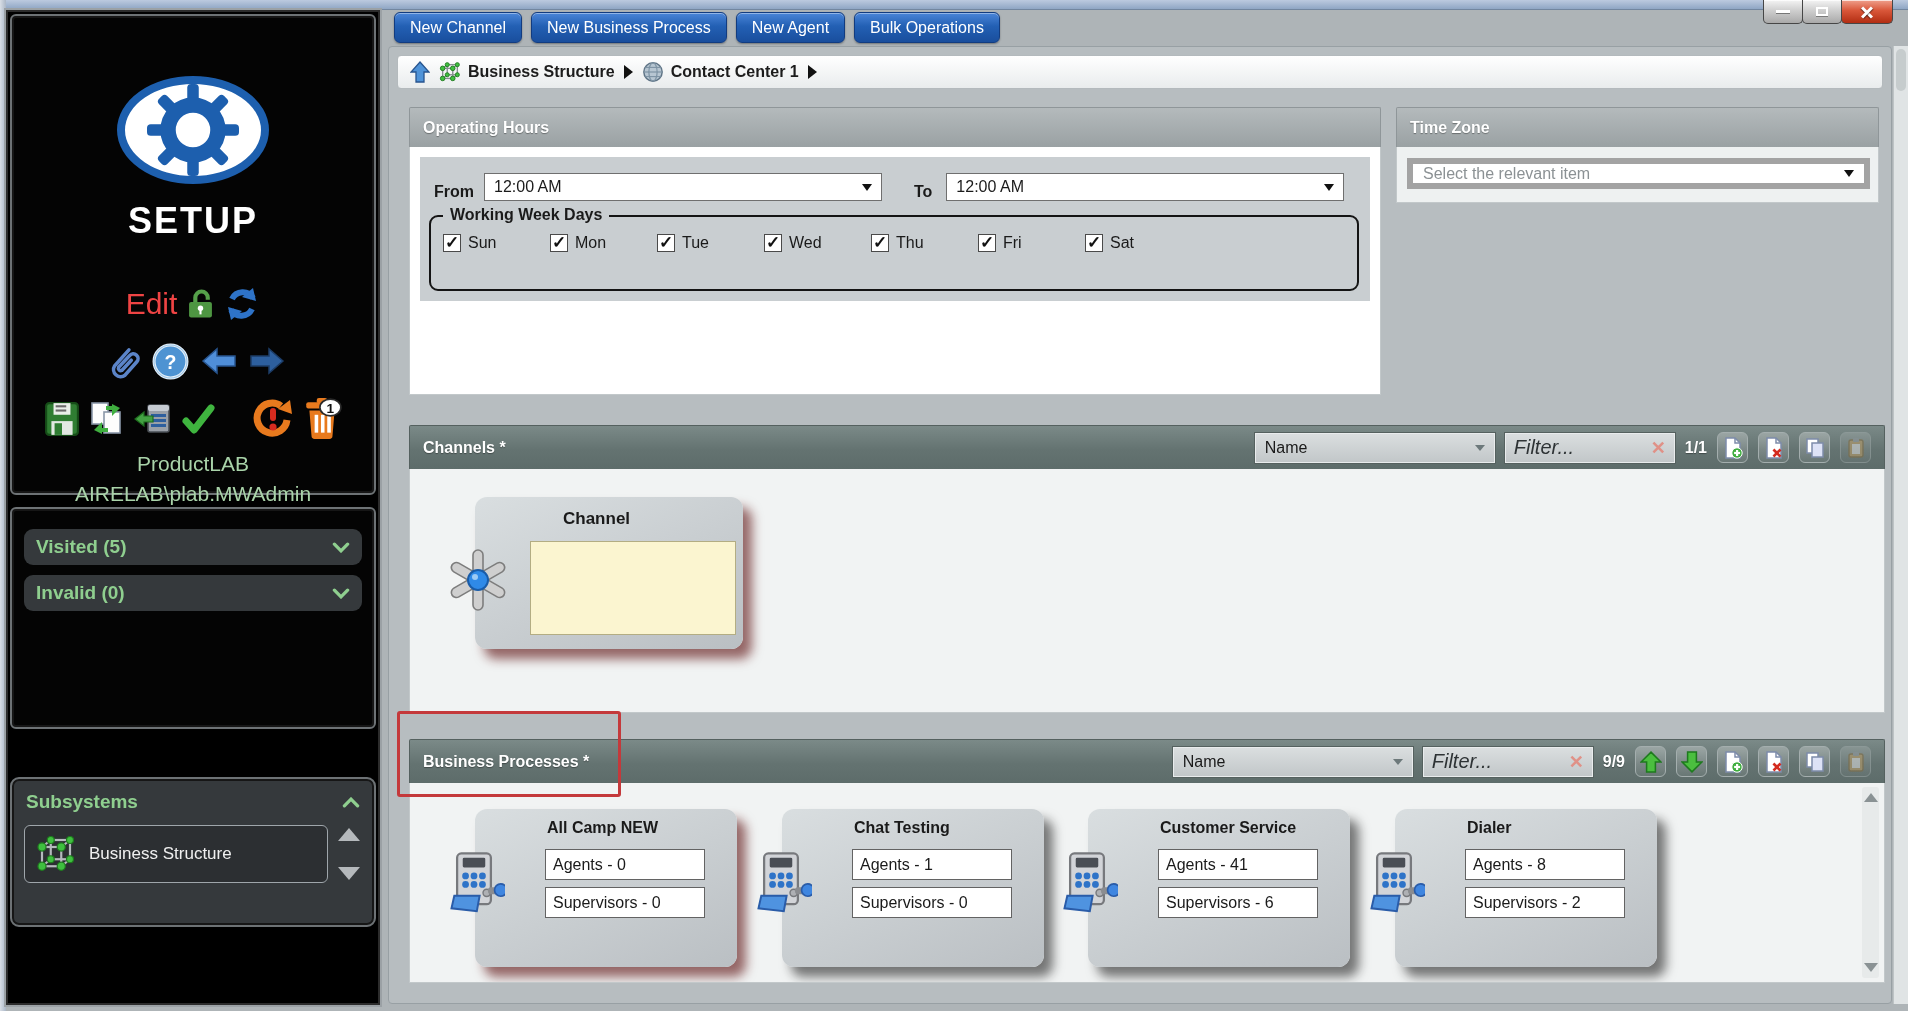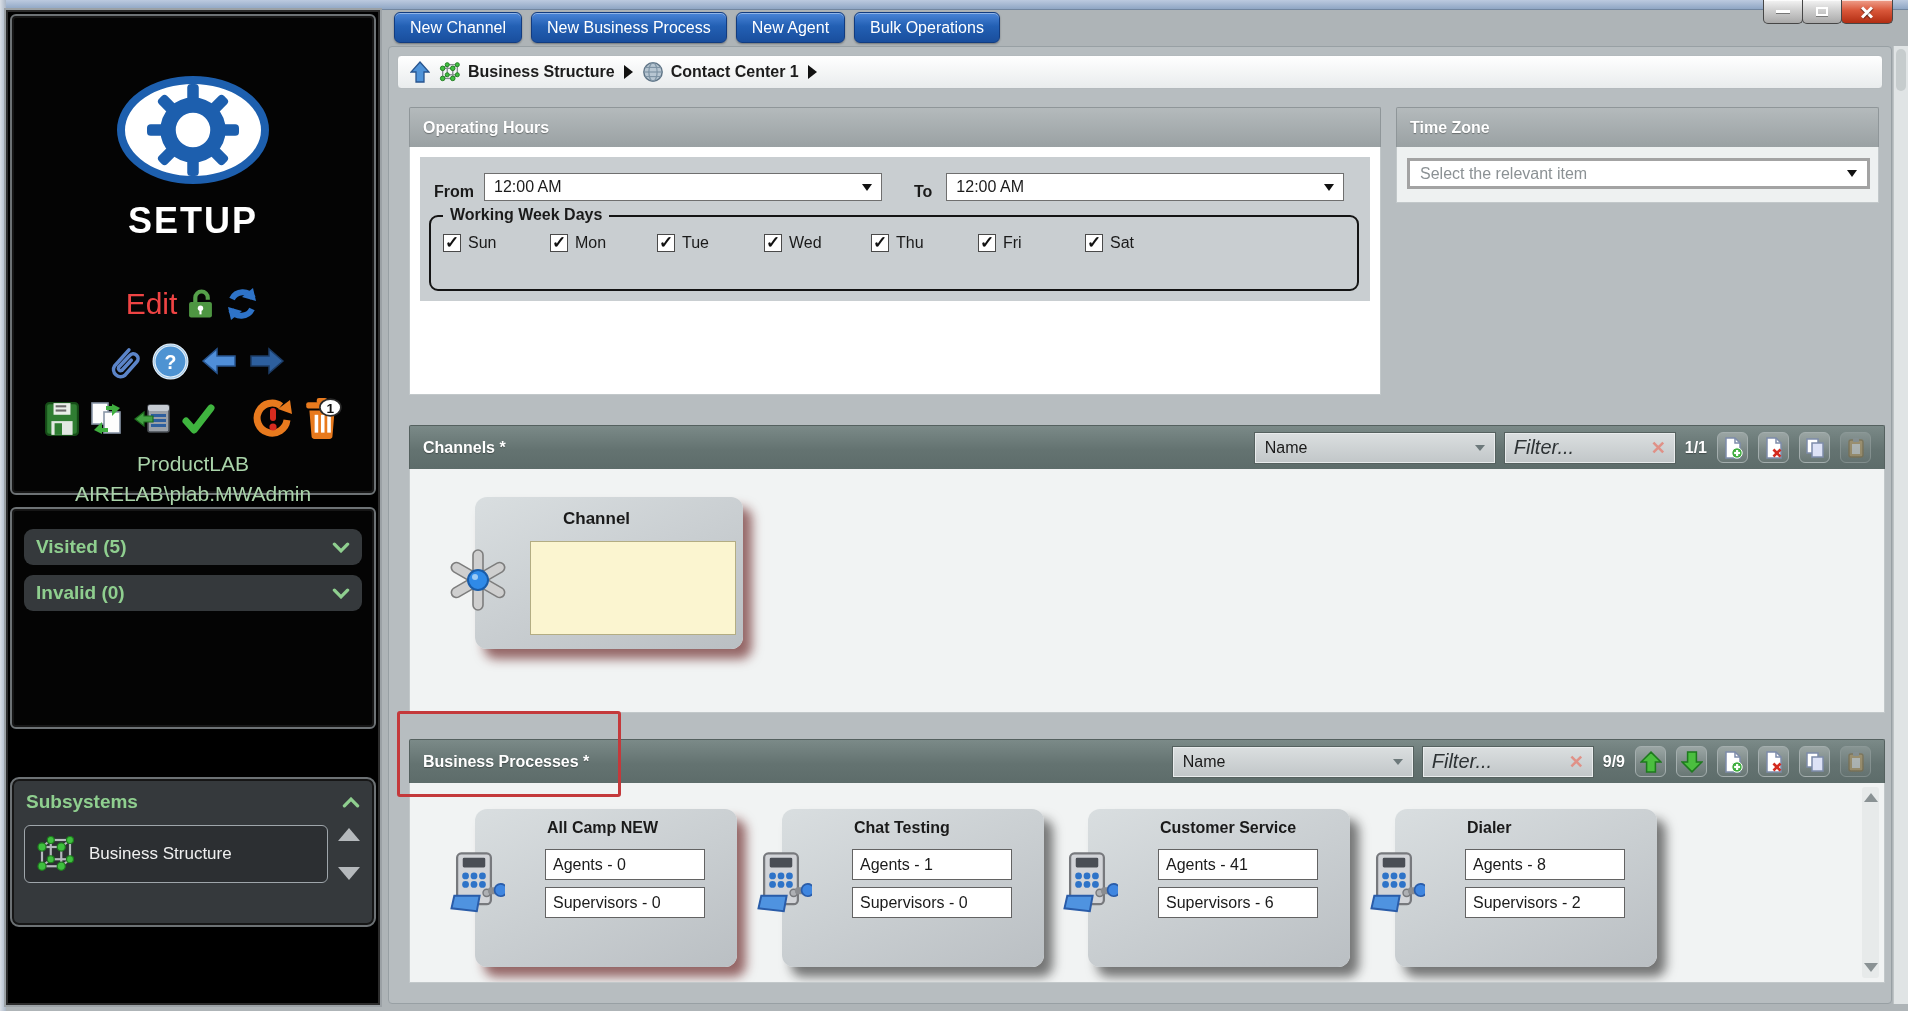--- a/index.html
+++ b/index.html
@@ -104,21 +104,21 @@
   .days { display:flex; padding:17px 0 0 12px; }
   .day { width:107px; display:flex; align-items:center; gap:7px; cursor:pointer; }
   .cb { width:18px; height:18px; background:#fff; border:1px solid #4a4a4a; position:relative; cursor:pointer; }
   .cb.checked::after { content:"✓"; position:absolute; left:1px; top:-3px; font-size:17px; font-weight:bold; color:#111; }
   .day-label { font-size:16px; }
 
   
   .tz { left:1007px; top:60px; width:483px; }
   .tz-body { height:56px; background:#eef1f1; }
   .tz-dd { position:absolute; left:10px; top:11px; width:463px; height:31px; background:#fff;
-    border:3px solid #a3a3a3; display:flex; align-items:center; justify-content:space-between;
+    border:6px solid #a3a3a3; display:flex; align-items:center; justify-content:space-between;
     padding:0 10px; font-size:16px; color:#8b9194; cursor:pointer; }
 
   
   .hdr-controls { margin-left:auto; display:flex; align-items:center; gap:10px;justify-content:center; }
   .hdr-dd { width:240px; height:30px; background:linear-gradient(#dadedf,#c2c7c9);
     border:1px solid #e9eced; outline:1px solid #55615f; display:flex; align-items:center;
     justify-content:space-between; padding:0 9px; font-weight:normal; text-shadow:none;
     color:#1a1a1a; font-size:16px; cursor:pointer; }
   .dd-chev { width:0; height:0; border-left:5px solid transparent; border-right:5px solid transparent; border-top:6px solid #6d797b; }
   .hdr-filter { width:170px; height:30px; background:linear-gradient(#dadedf,#c2c7c9);

